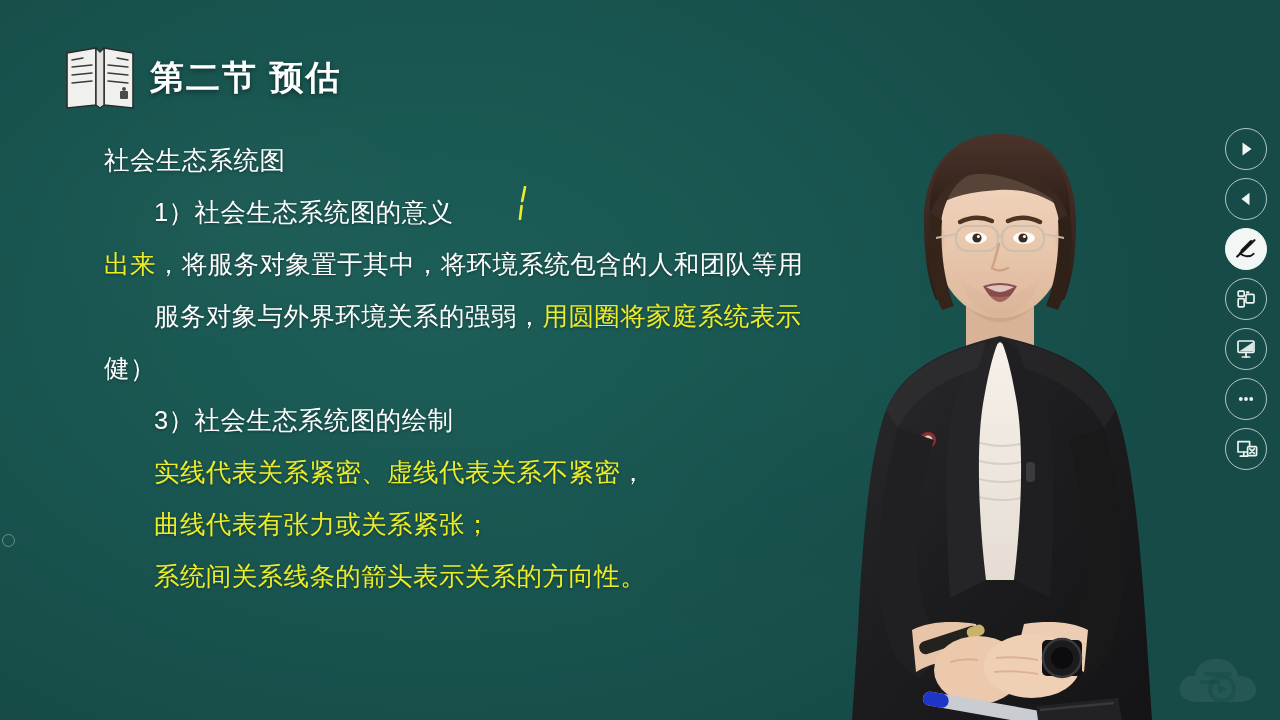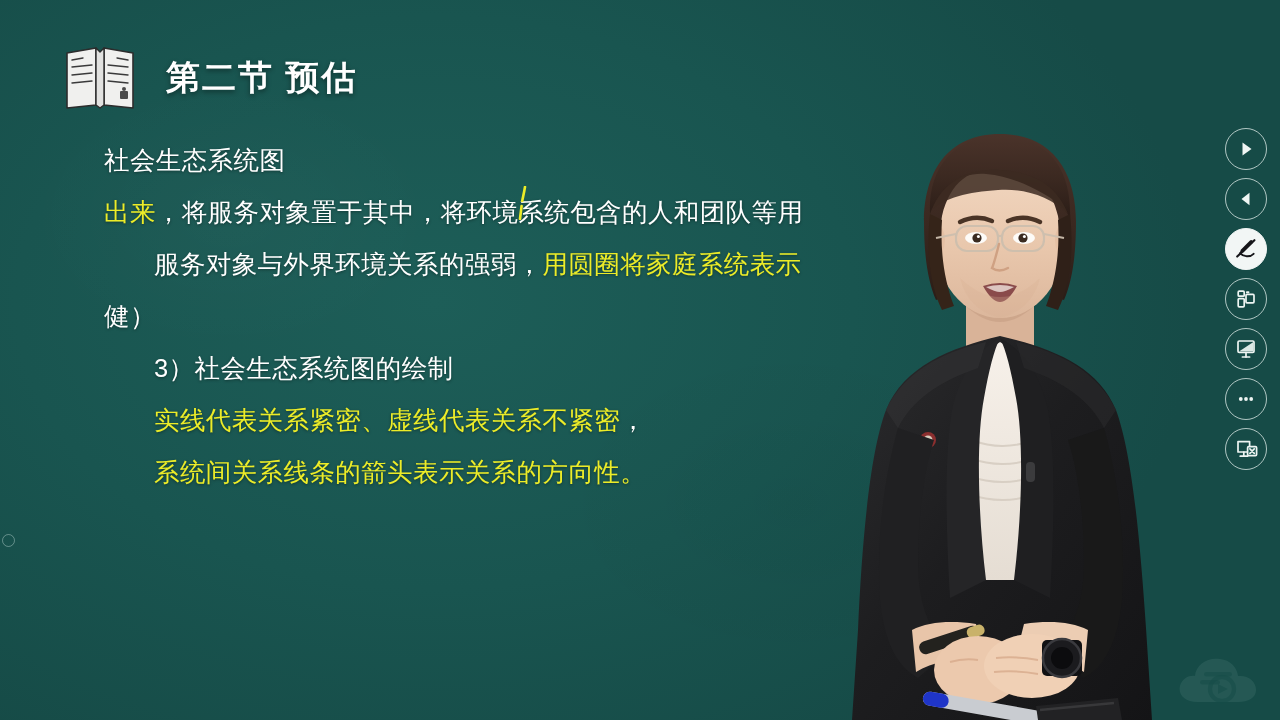--- a/index.html
+++ b/index.html
@@ -32,21 +32,21 @@
     pointer-events: none;
   }
 
   
   .header {
     position: absolute;
     left: 62px;
     top: 44px;
     display: flex;
     align-items: center;
-    gap: 28px;
+    gap: 12px;
     justify-content: space-between;
   }
 
   .book-icon { width: 76px; height: 68px; display: block; }
 
   .title {
     color: #ffffff;
     font-size: 34px;
     font-weight: bold;
     letter-spacing: 2px;
@@ -171,25 +171,27 @@
           <rect x="58" y="47" width="8" height="8" rx="1"></rect>
           <circle cx="62" cy="45" r="2"></circle>
         </g>
       </svg>
     </span>
     <div class="title">第二节  预估</div>
   </div>
 
   <div class="body-text">
     <div class="para"><span>社会生态系统图</span></div>
+    <div class="para indent"><span>1）社会生态系统图的意义</span></div>
     <div class="para"><span class="hl">出来</span><span>，将服务对象置于其中，将环境系统包含的人和团队等用</span></div>
     <div class="para indent"><span>服务对象与外界环境关系的强弱，</span><span class="hl">用圆圈将家庭系统表示</span></div>
     <div class="para"><span>健）</span></div>
     <div class="para indent"><span>3）社会生态系统图的绘制</span></div>
     <div class="para indent"><span class="hl">实线代表关系紧密、虚线代表关系不紧密</span><span>，</span></div>
+    <div class="para indent"><span class="hl">曲线代表有张力或关系紧张；</span></div>
     <div class="para indent"><span class="hl">系统间关系线条的箭头表示关系的方向性。</span></div>
 
     <svg class="tick-mark" viewBox="0 0 14 34" aria-hidden="true">
       <path d="M9 1 C8 7, 7 11, 6.2 15" stroke="#ecec28" stroke-width="2.6" stroke-linecap="round" fill="none"></path>
       <path d="M5.6 20 C5 25, 4.4 29, 4 33" stroke="#ecec28" stroke-width="2.6" stroke-linecap="round" fill="none"></path>
     </svg>
   </div>
 
   <div class="instructor">
     <svg viewBox="0 0 470 610" width="470" height="610" aria-hidden="true">

